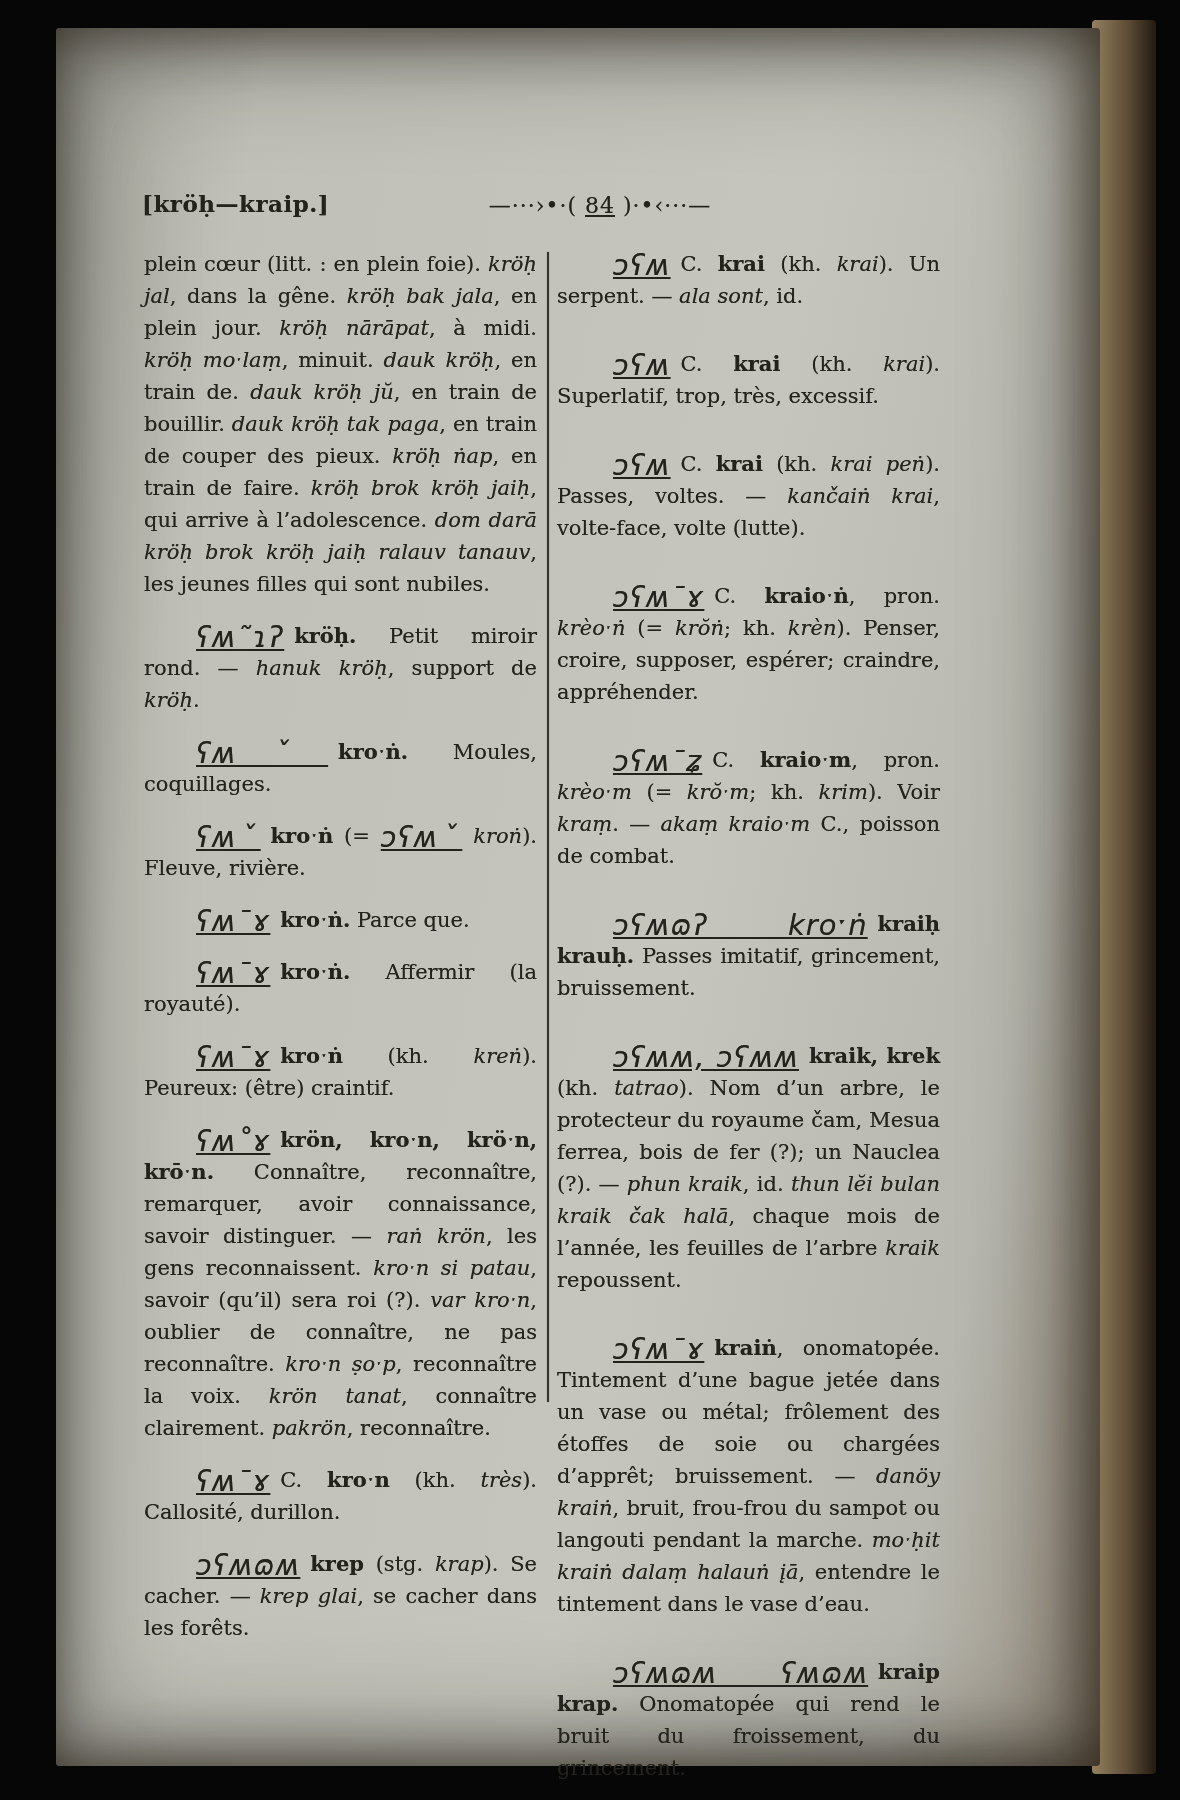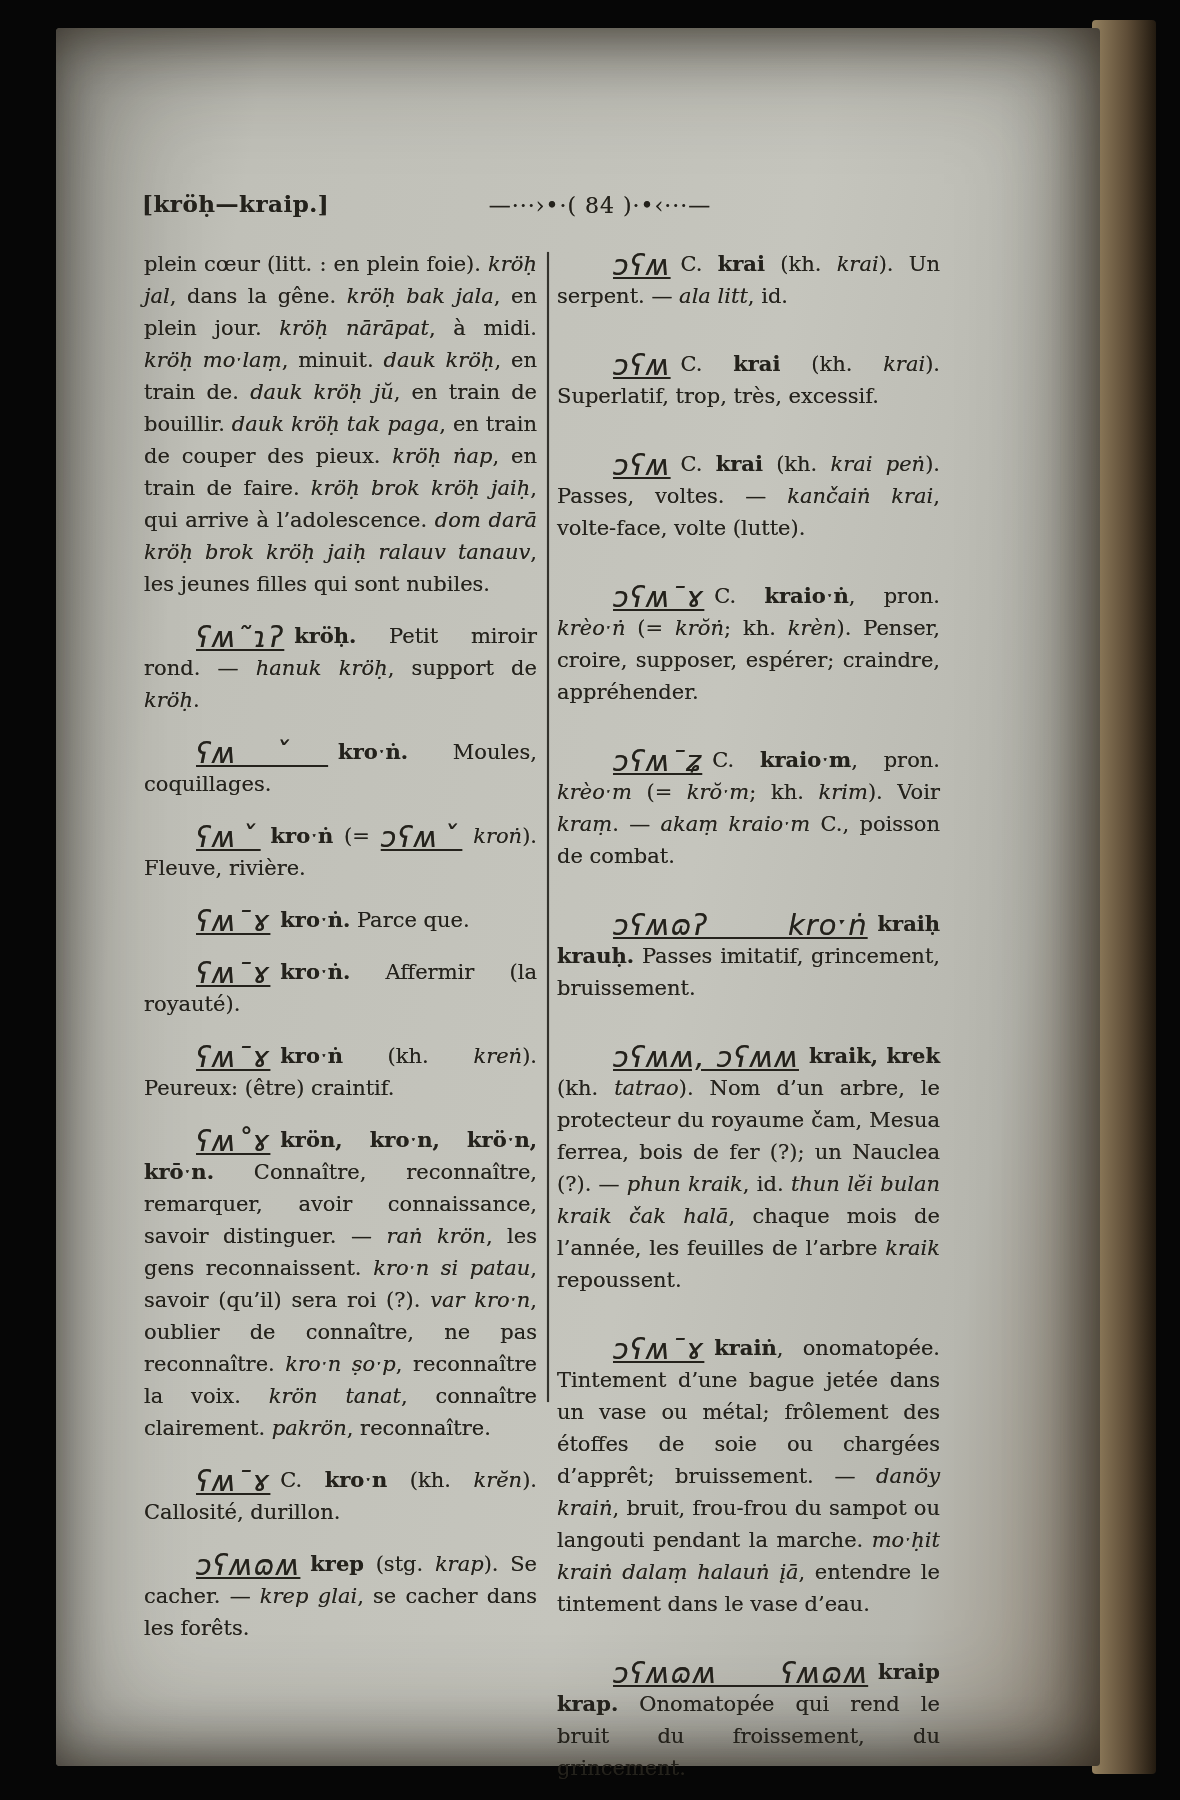--- a/index.html
+++ b/index.html
@@ -38,21 +38,21 @@
 
   .header { position:relative; height:90px; }
   .running-title {
     position:absolute; left:-2px; top:30px;
     font-weight:bold; font-size:23px; letter-spacing:.5px;
   }
   .page-num {
     position:absolute; left:456px; top:32px; transform:translateX(-50%);
     font-size:22px; letter-spacing:1px; white-space:nowrap;
   }
-  .page-num .num { padding:0 8px; }
+  .page-num .num { padding:0 8px;text-decoration:underline; }
 
   .cols { display:flex; align-items:flex-start; }
   .col-left  { width:393px; }
   .divider   { width:2px; height:1150px; background:#34332d; margin:4px 8px 0 10px;
                box-shadow:0 0 1px rgba(0,0,0,.6); }
   .col-right { width:383px; }
 
   .entry { margin:0 0 20px; text-align:justify; text-indent:52px; }
   .entry.flush { text-indent:0; }
   .col-right .entry { margin-bottom:36px; text-indent:56px; }
@@ -91,26 +91,26 @@
       <div class="cols">
         <div class="col col-left">
             <p class="entry flush"><span class="seg-r">plein cœur (litt. : en plein foie). </span><span class="seg-i">kröḥ jal</span><span class="seg-r">, dans la gêne. </span><span class="seg-i">kröḥ bak jala</span><span class="seg-r">, en plein jour. </span><span class="seg-i">kröḥ nārāpat</span><span class="seg-r">, à midi. </span><span class="seg-i">kröḥ moˑlaṃ</span><span class="seg-r">, minuit. </span><span class="seg-i">dauk kröḥ</span><span class="seg-r">, en train de. </span><span class="seg-i">dauk kröḥ jŭ</span><span class="seg-r">, en train de bouillir. </span><span class="seg-i">dauk kröḥ tak paga</span><span class="seg-r">, en train de couper des pieux. </span><span class="seg-i">kröḥ ṅap</span><span class="seg-r">, en train de faire. </span><span class="seg-i">kröḥ brok kröḥ jaiḥ</span><span class="seg-r">, qui arrive à l’adolescence. </span><span class="seg-i">dom darā kröḥ brok kröḥ jaiḥ ralauv tanauv</span><span class="seg-r">, les jeunes filles qui sont nubiles.</span></p>
             <p class="entry"><span class="seg-g lead">ʕʍ˜ɿʔ</span><span class="seg-b">kröḥ.</span><span class="seg-r"> Petit miroir rond. — </span><span class="seg-i">hanuk kröḥ</span><span class="seg-r">, support de </span><span class="seg-i">kröḥ</span><span class="seg-r">.</span></p>
             <p class="entry"><span class="seg-g lead">ʕʍˇ</span><span class="seg-b">kroˑṅ.</span><span class="seg-r"> Moules, coquillages.</span></p>
             <p class="entry"><span class="seg-g lead">ʕʍˇ</span><span class="seg-b">kroˑṅ</span><span class="seg-r"> (= </span><span class="seg-g">ɔʕʍˇ</span><span class="seg-r"> </span><span class="seg-i">kroṅ</span><span class="seg-r">). Fleuve, rivière.</span></p>
             <p class="entry"><span class="seg-g lead">ʕʍˉɤ</span><span class="seg-b">kroˑṅ.</span><span class="seg-r"> Parce que.</span></p>
             <p class="entry"><span class="seg-g lead">ʕʍˉɤ</span><span class="seg-b">kroˑṅ.</span><span class="seg-r"> Affermir (la royauté).</span></p>
             <p class="entry"><span class="seg-g lead">ʕʍˉɤ</span><span class="seg-b">kroˑṅ</span><span class="seg-r"> (kh. </span><span class="seg-i">kreṅ</span><span class="seg-r">). Peureux: (être) craintif.</span></p>
             <p class="entry"><span class="seg-g lead">ʕʍ˚ɤ</span><span class="seg-b">krön, kroˑn, kröˑn, krōˑn.</span><span class="seg-r"> Connaître, reconnaître, remarquer, avoir connaissance, savoir distinguer. — </span><span class="seg-i">raṅ krön</span><span class="seg-r">, les gens reconnaissent. </span><span class="seg-i">kroˑn si patau</span><span class="seg-r">, savoir (qu’il) sera roi (?). </span><span class="seg-i">var kroˑn</span><span class="seg-r">, oublier de connaître, ne pas reconnaître. </span><span class="seg-i">kroˑn ṣoˑp</span><span class="seg-r">, reconnaître la voix. </span><span class="seg-i">krön tanat</span><span class="seg-r">, connaître clairement. </span><span class="seg-i">pakrön</span><span class="seg-r">, reconnaître.</span></p>
-            <p class="entry"><span class="seg-g lead">ʕʍˉɤ</span><span class="seg-r">C. </span><span class="seg-b">kroˑn</span><span class="seg-r"> (kh. </span><span class="seg-i">krĕn</span><span class="seg-r">). Callosité, durillon.</span></p>
+            <p class="entry"><span class="seg-g lead">ʕʍˉɤ</span><span class="seg-r">C. </span><span class="seg-b">kroˑn</span><span class="seg-r"> (kh. </span><span class="seg-i">très</span><span class="seg-r">). Callosité, durillon.</span></p>
             <p class="entry"><span class="seg-g lead">ɔʕʍɷʍ</span><span class="seg-b">krep</span><span class="seg-r"> (stg. </span><span class="seg-i">krap</span><span class="seg-r">). Se cacher. — </span><span class="seg-i">krep glai</span><span class="seg-r">, se cacher dans les forêts.</span></p>
           </div>
         <div class="divider"></div>
         <div class="col col-right">
-            <p class="entry"><span class="seg-g lead">ɔʕʍ</span><span class="seg-r">C. </span><span class="seg-b">krai</span><span class="seg-r"> (kh. </span><span class="seg-i">krai</span><span class="seg-r">). Un serpent. — </span><span class="seg-i">ala litt</span><span class="seg-r">, id.</span></p>
+            <p class="entry"><span class="seg-g lead">ɔʕʍ</span><span class="seg-r">C. </span><span class="seg-b">krai</span><span class="seg-r"> (kh. </span><span class="seg-i">krai</span><span class="seg-r">). Un serpent. — </span><span class="seg-i">ala sont</span><span class="seg-r">, id.</span></p>
             <p class="entry"><span class="seg-g lead">ɔʕʍ</span><span class="seg-r">C. </span><span class="seg-b">krai</span><span class="seg-r"> (kh. </span><span class="seg-i">krai</span><span class="seg-r">). Superlatif, trop, très, excessif.</span></p>
             <p class="entry"><span class="seg-g lead">ɔʕʍ</span><span class="seg-r">C. </span><span class="seg-b">krai</span><span class="seg-r"> (kh. </span><span class="seg-i">krai peṅ</span><span class="seg-r">). Passes, voltes. — </span><span class="seg-i">kančaiṅ krai</span><span class="seg-r">, volte-face, volte (lutte).</span></p>
             <p class="entry"><span class="seg-g lead">ɔʕʍˉɤ</span><span class="seg-r">C. </span><span class="seg-b">kraioˑṅ</span><span class="seg-r">, pron. </span><span class="seg-i">krèoˑṅ</span><span class="seg-r"> (= </span><span class="seg-i">krŏṅ</span><span class="seg-r">; kh. </span><span class="seg-i">krèn</span><span class="seg-r">). Penser, croire, supposer, espérer; craindre, appréhender.</span></p>
             <p class="entry"><span class="seg-g lead">ɔʕʍˉʑ</span><span class="seg-r">C. </span><span class="seg-b">kraioˑm</span><span class="seg-r">, pron. </span><span class="seg-i">krèoˑm</span><span class="seg-r"> (= </span><span class="seg-i">krŏˑm</span><span class="seg-r">; kh. </span><span class="seg-i">krim</span><span class="seg-r">). Voir </span><span class="seg-i">kraṃ</span><span class="seg-r">. — </span><span class="seg-i">akaṃ kraioˑm</span><span class="seg-r"> C., poisson de combat.</span></p>
             <p class="entry"><span class="seg-g lead">ɔʕʍɷʔ kroˑṅ</span><span class="seg-b">kraiḥ krauḥ.</span><span class="seg-r"> Passes imitatif, grincement, bruissement.</span></p>
             <p class="entry"><span class="seg-g lead">ɔʕʍʍ, ɔʕʍʍ</span><span class="seg-b">kraik, krek</span><span class="seg-r"> (kh. </span><span class="seg-i">tatrao</span><span class="seg-r">). Nom d’un arbre, le protecteur du royaume čam, Mesua ferrea, bois de fer (?); un Nauclea (?). — </span><span class="seg-i">phun kraik</span><span class="seg-r">, id. </span><span class="seg-i">thun lĕi bulan kraik čak halā</span><span class="seg-r">, chaque mois de l’année, les feuilles de l’arbre </span><span class="seg-i">kraik</span><span class="seg-r"> repoussent.</span></p>
             <p class="entry"><span class="seg-g lead">ɔʕʍˉɤ</span><span class="seg-b">kraiṅ</span><span class="seg-r">, onomatopée. Tintement d’une bague jetée dans un vase ou métal; frôlement des étoffes de soie ou chargées d’apprêt; bruissement. — </span><span class="seg-i">danöy kraiṅ</span><span class="seg-r">, bruit, frou-frou du sampot ou langouti pendant la marche. </span><span class="seg-i">moˑḥit kraiṅ dalaṃ halauṅ įā</span><span class="seg-r">, entendre le tintement dans le vase d’eau.</span></p>
             <p class="entry"><span class="seg-g lead">ɔʕʍɷʍ ʕʍɷʍ</span><span class="seg-b">kraip krap.</span><span class="seg-r"> Onomatopée qui rend le bruit du froissement, du grincement.</span></p>
           </div>
       </div>

